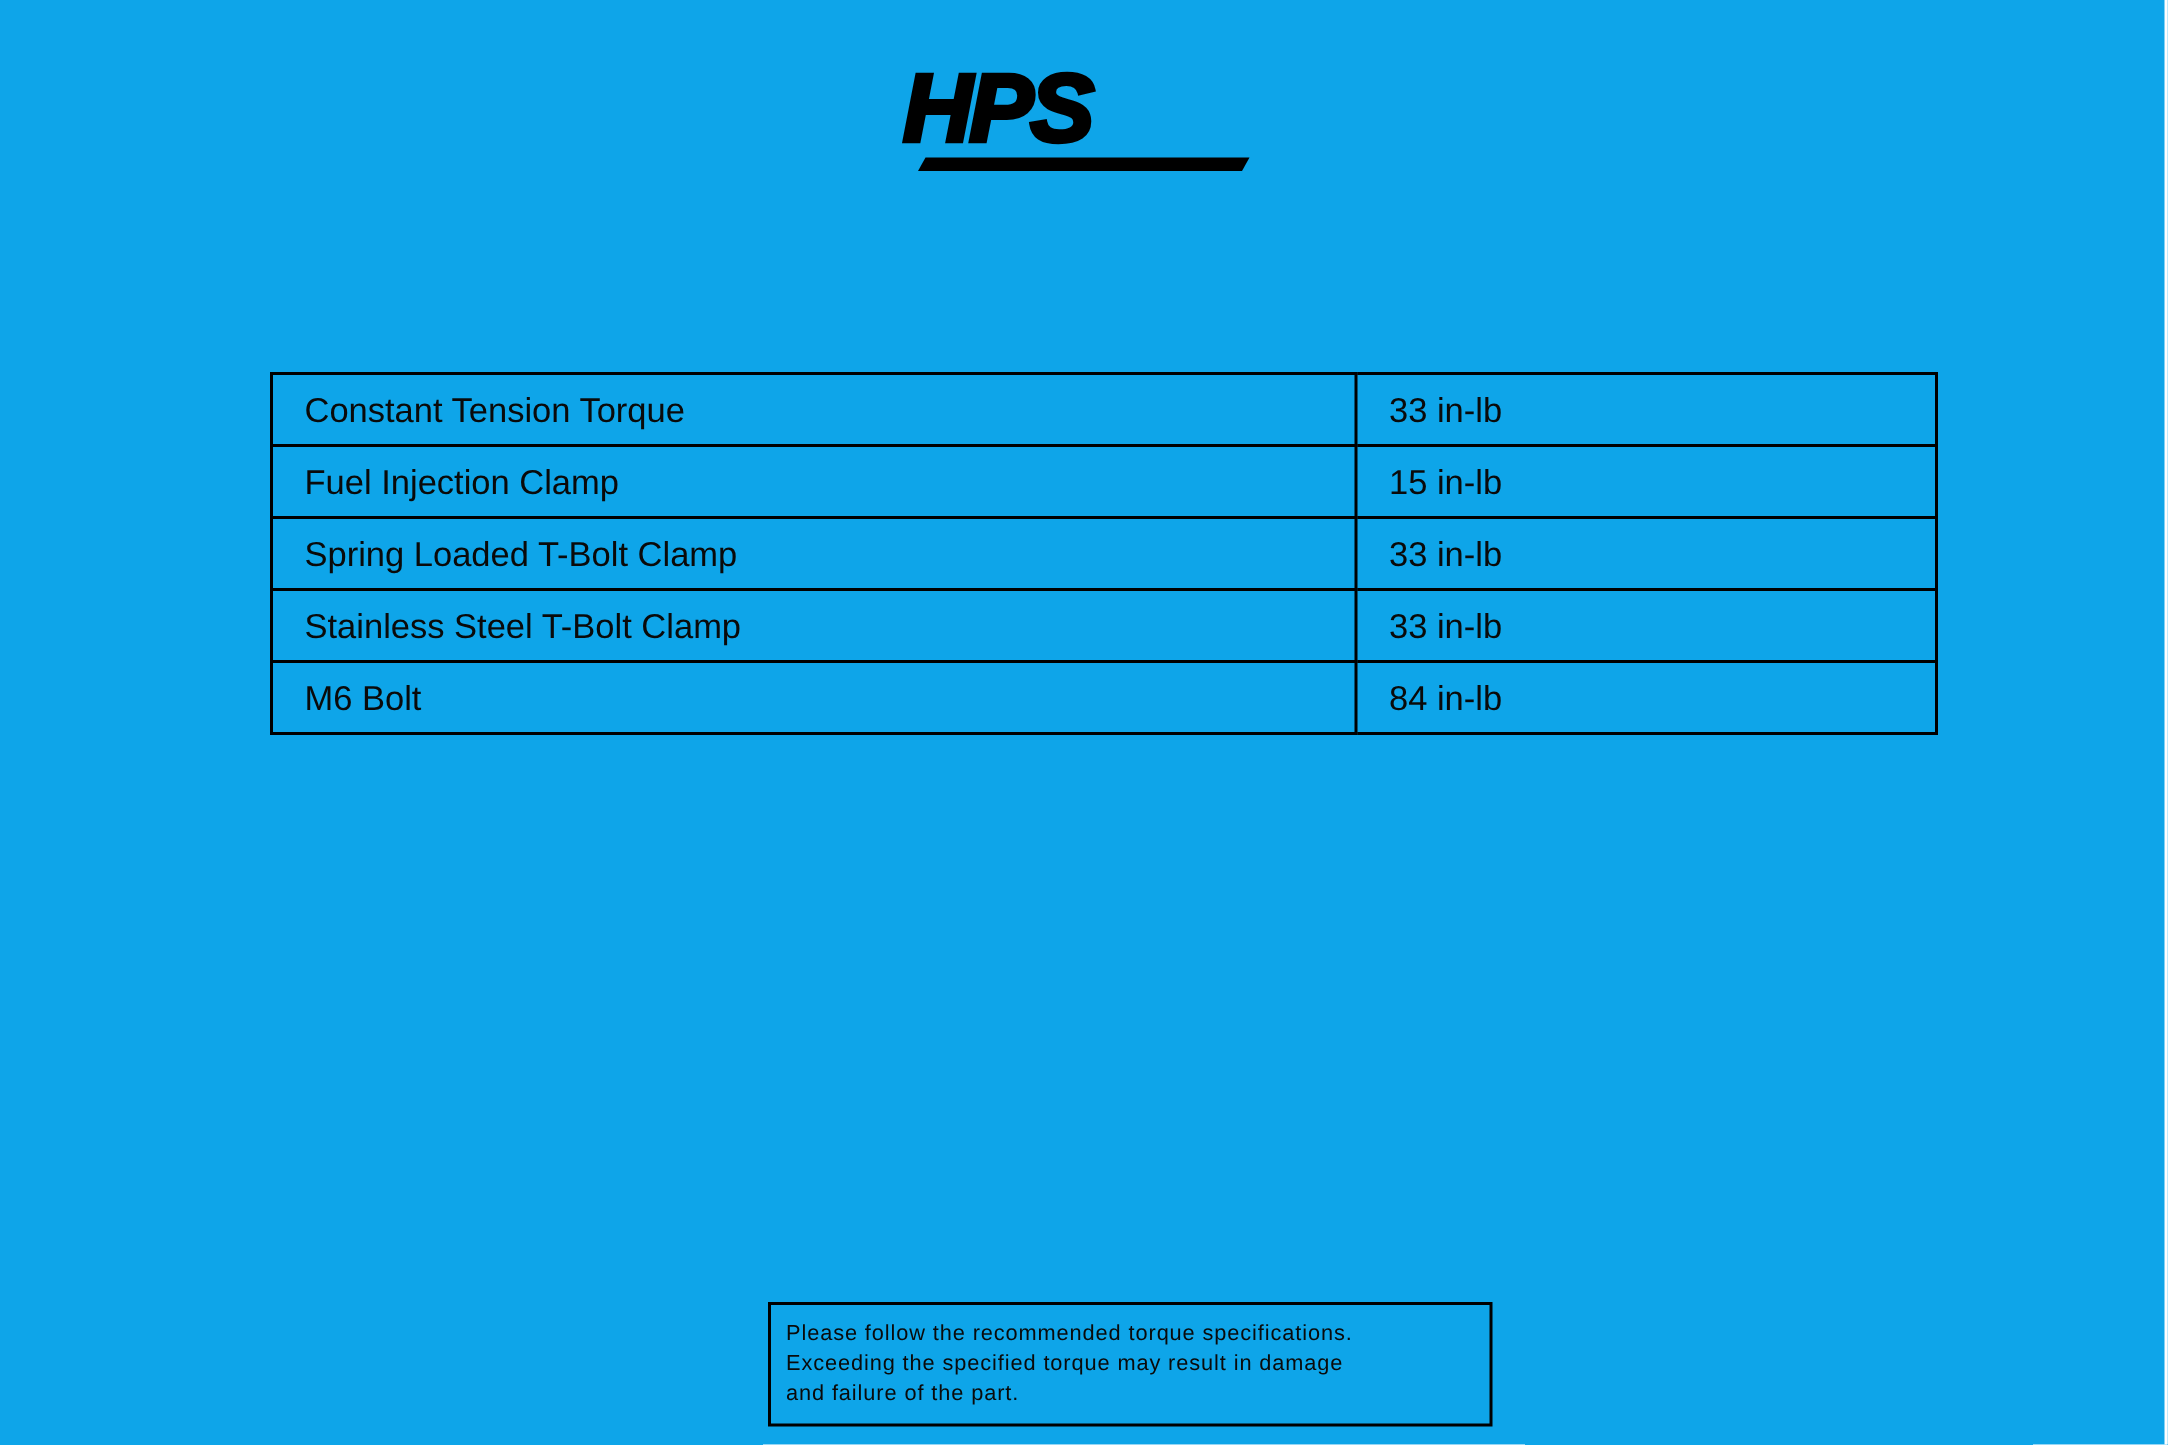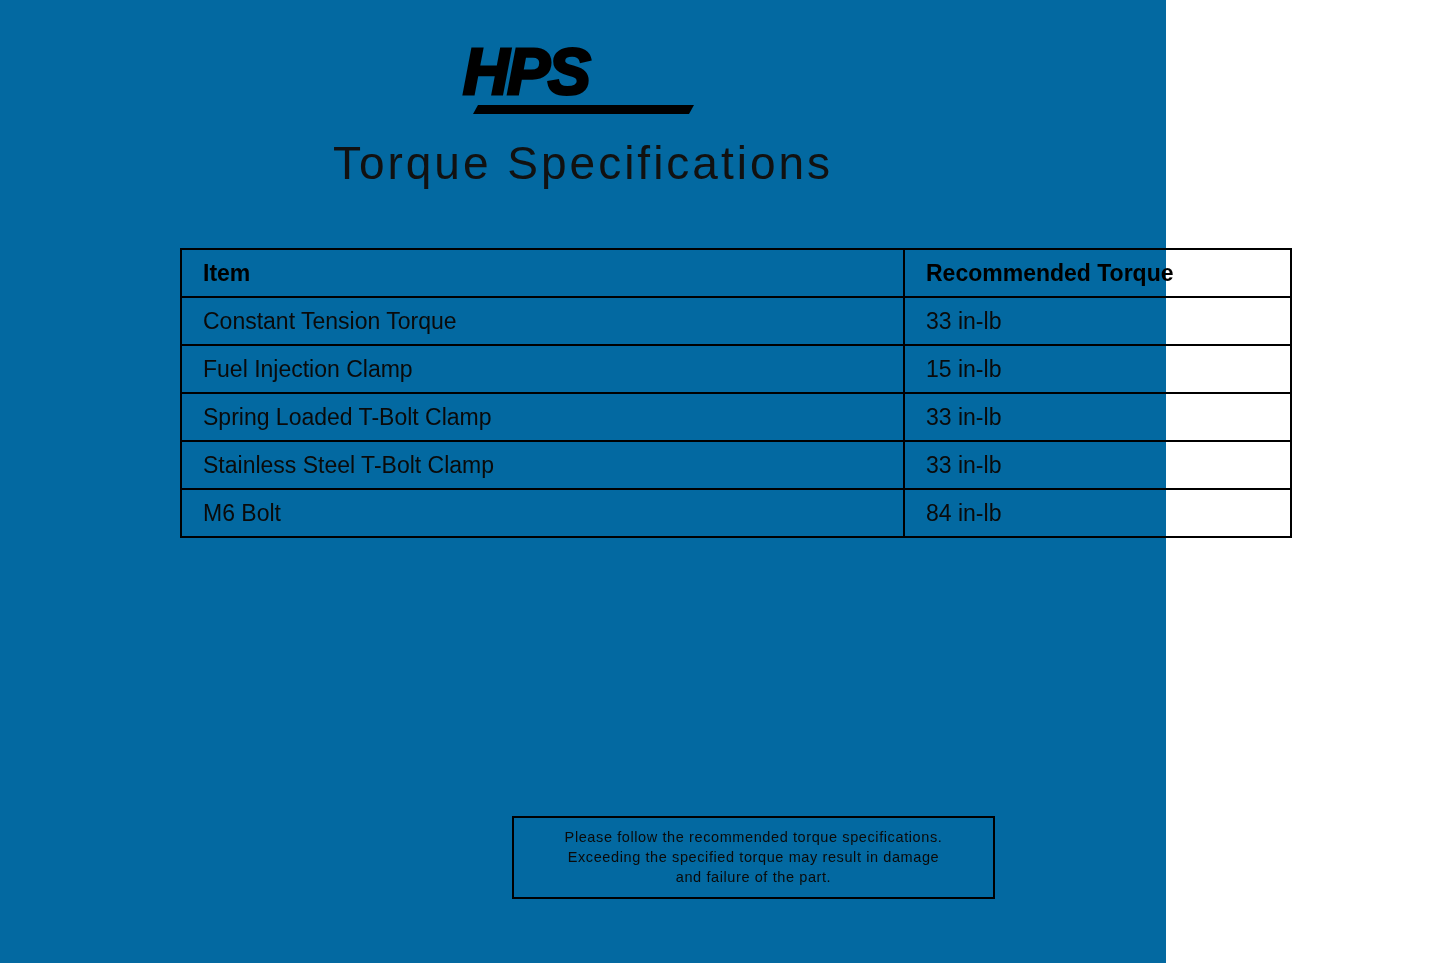--- a/index.html
+++ b/index.html
@@ -7,23 +7,23 @@
     padding: 0;
     background: #ffffff;
     width: 1445px;
     height: 963px;
     font-family: "Liberation Sans", sans-serif;
     color: #000000;
     overflow: hidden;
   }
   .page {
     position: relative;
-    width: 1166px;
+    width: 1443px;
     height: 963px;
-    background: #0369a1;
+    background: #0ea5e9;
   }
   .logo-wrap {
     position: absolute;
     top: 32px;
     left: 0;
     width: 100%;
     text-align: center;
   }
   .logo-svg { display: inline-block; }
   .title {
@@ -54,59 +54,54 @@
     vertical-align: middle;
     color: #0a0a0a;
     white-space: nowrap;
     overflow: hidden;
   }
   table.spec th { font-weight: bold; color: #000000; }
   col.c-item   { width: 723px; }
   col.c-torque { width: 387px; }
   .note-box {
     position: absolute;
-    top: 816px;
+    top: 868px;
     left: 512px;
     width: 483px;
     border: 2px solid #000000;
     box-sizing: border-box;
     padding: 9px 10px 10px 10px;
-    text-align: center;
+    text-align: left;
   }
   .note-line {
     font-size: 14.5px;
     line-height: 20px;
     letter-spacing: 0.6px;
     color: #0a0a0a;
   }
 </style>
 </head>
 <body>
 
 <div class="page">
 
   <div class="logo-wrap">
     <svg class="logo-svg" width="252" height="92" viewBox="0 0 252 92" aria-hidden="true">
       <text x="6" y="62" font-family="Liberation Sans, sans-serif" font-style="italic" font-weight="bold" font-size="64" letter-spacing="-2" fill="#000" stroke="#000" stroke-width="3">HPS</text>
       <polygon points="16,82 232,82 237,73 21,73" fill="#000"></polygon>
     </svg>
   </div>
 
-  <div class="title">Torque Specifications</div>
 
   <table class="spec">
     <colgroup>
         <col class="c-item">
         <col class="c-torque">
       </colgroup>
     <tbody>
-        <tr>
-      <th>Item</th>
-      <th>Recommended Torque</th>
-    </tr>
     <tr>
       <td>Constant Tension Torque</td>
       <td>33 in-lb</td>
     </tr>
     <tr>
       <td>Fuel Injection Clamp</td>
       <td>15 in-lb</td>
     </tr>
     <tr>
       <td>Spring Loaded T-Bolt Clamp</td>

